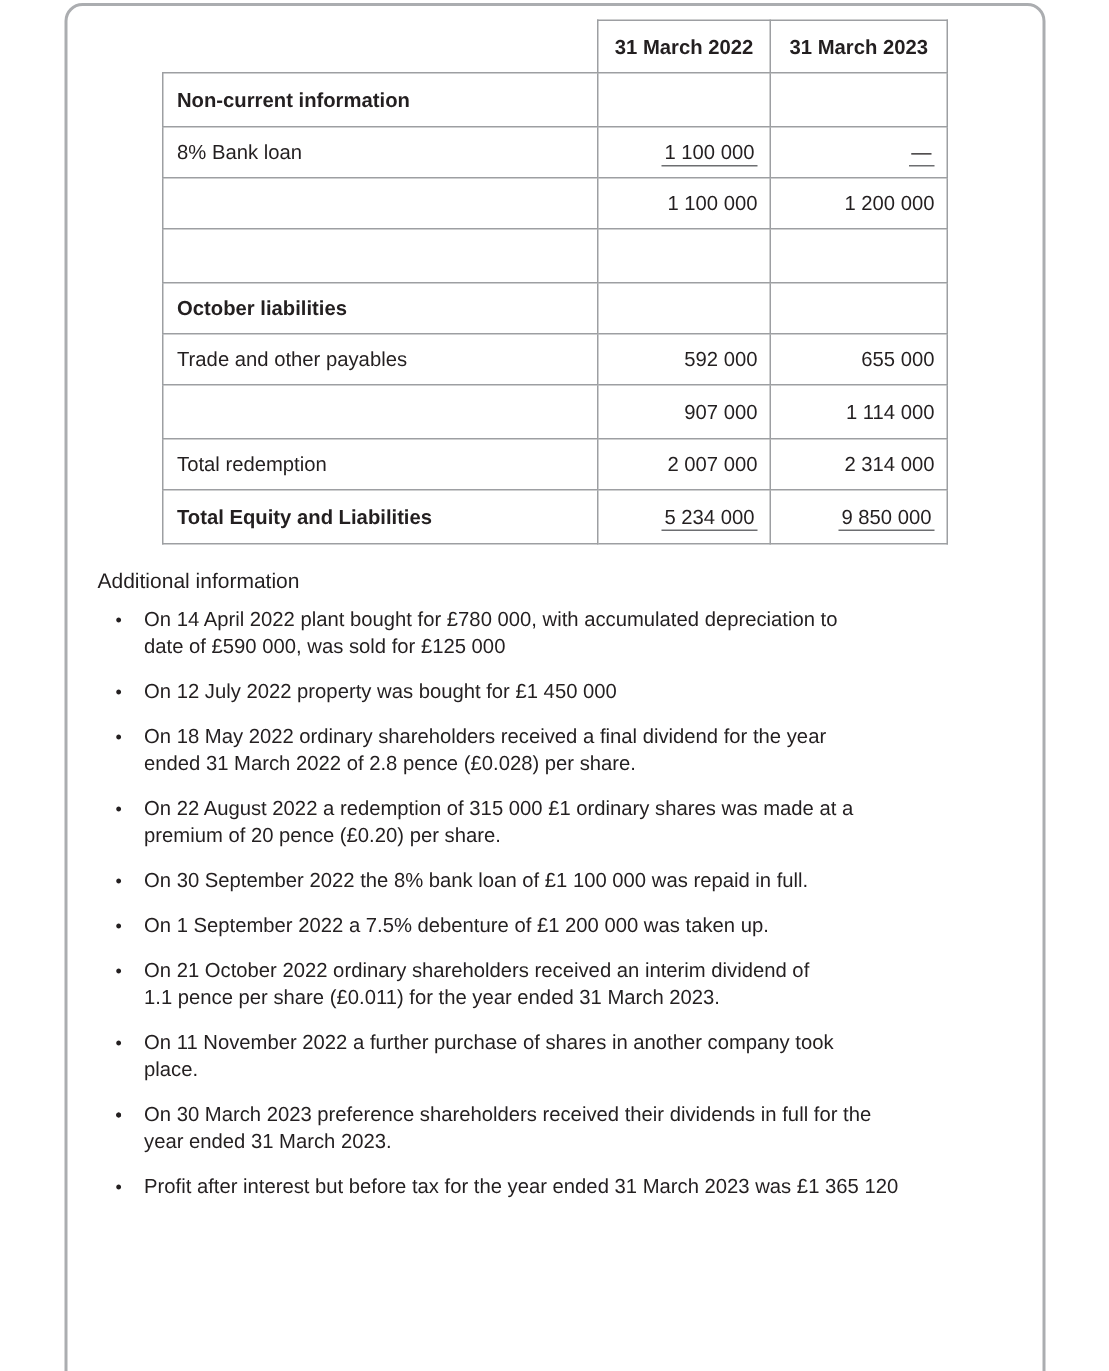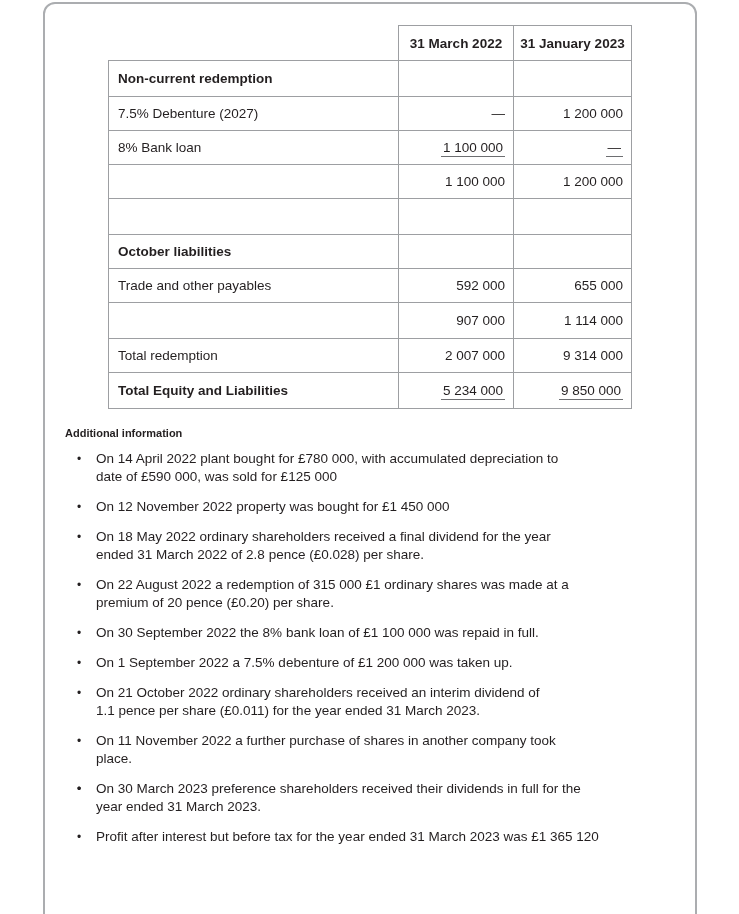--- a/index.html
+++ b/index.html
@@ -19,21 +19,21 @@
     top: 2px;
     width: 654px;
     height: 960px;
     border: 2px solid #abadb0;
     border-radius: 12px;
     pointer-events: none;
   }
   .content {
     position: absolute;
     left: 0;
-    top: 12px;
+    top: 0;
     width: 590px;
   }
   table.fin {
     margin: 13px 0 0 108px;
     border-collapse: collapse;
     table-layout: fixed;
     width: 523px;
     font-size: 13.5px;
   }
   table.fin col.c1 { width: 290px; }
@@ -50,22 +50,22 @@
   table.fin td.noborder { border: none; background: transparent; }
   table.fin td.hdr { text-align: center; font-weight: bold; height: 35px; }
   table.fin tr.tall td { height: 36px; }
   .b { font-weight: bold; }
   .rule {
     border-bottom: 1.5px solid #6d6e71;
     padding: 0 2px 1px 2px;
   }
   .add-heading {
     margin: 15px 0 0 65px;
-    font-size: 11px;
-    font-weight: bold;
+    font-size: 14px;
+    font-weight: normal;
     line-height: 18px;
   }
   ul.info {
     list-style: none;
     margin: 8px 0 0 77px;
   }
   ul.info li {
     position: relative;
     padding-left: 19px;
     width: 585px;
@@ -92,31 +92,26 @@
     <table class="fin">
       <colgroup>
           <col class="c1">
           <col class="c2">
           <col class="c3">
         </colgroup>
       <tbody>
         <tr>
           <td class="noborder"></td>
           <td class="hdr">31 March 2022</td>
-          <td class="hdr">31 January 2023</td>
+          <td class="hdr">31 March 2023</td>
         </tr>
         <tr class="tall">
-          <td class="lbl b">Non-current redemption</td>
+          <td class="lbl b">Non-current information</td>
           <td class="num"></td>
           <td class="num"></td>
-        </tr>
-        <tr>
-          <td class="lbl">7.5% Debenture (2027)</td>
-          <td class="num">—</td>
-          <td class="num">1 200 000</td>
         </tr>
         <tr>
           <td class="lbl">8% Bank loan</td>
           <td class="num"><span class="rule">1 100 000</span></td>
           <td class="num"><span class="rule">—</span></td>
         </tr>
         <tr>
           <td class="lbl"></td>
           <td class="num">1 100 000</td>
           <td class="num">1 200 000</td>
@@ -137,36 +132,36 @@
           <td class="num">655 000</td>
         </tr>
         <tr class="tall">
           <td class="lbl"></td>
           <td class="num">907 000</td>
           <td class="num">1 114 000</td>
         </tr>
         <tr>
           <td class="lbl">Total redemption</td>
           <td class="num">2 007 000</td>
-          <td class="num">9 314 000</td>
+          <td class="num">2 314 000</td>
         </tr>
         <tr class="tall">
           <td class="lbl b">Total Equity and Liabilities</td>
           <td class="num"><span class="rule">5 234 000</span></td>
           <td class="num"><span class="rule">9 850 000</span></td>
         </tr>
       </tbody>
     </table>
 
     <div class="add-heading">Additional information</div>
 
     <ul class="info">
       <li><span class="bullet">•</span><span class="btext">On 14 April 2022 plant bought for £780 000, with accumulated depreciation to
 date of £590 000, was sold for £125 000</span></li>
-      <li><span class="bullet">•</span><span class="btext">On 12 November 2022 property was bought for £1 450 000</span></li>
+      <li><span class="bullet">•</span><span class="btext">On 12 July 2022 property was bought for £1 450 000</span></li>
       <li><span class="bullet">•</span><span class="btext">On 18 May 2022 ordinary shareholders received a final dividend for the year
 ended 31 March 2022 of 2.8 pence (£0.028) per share.</span></li>
       <li><span class="bullet">•</span><span class="btext">On 22 August 2022 a redemption of 315 000 £1 ordinary shares was made at a
 premium of 20 pence (£0.20) per share.</span></li>
       <li><span class="bullet">•</span><span class="btext">On 30 September 2022 the 8% bank loan of £1 100 000 was repaid in full.</span></li>
       <li><span class="bullet">•</span><span class="btext">On 1 September 2022 a 7.5% debenture of £1 200 000 was taken up.</span></li>
       <li><span class="bullet">•</span><span class="btext">On 21 October 2022 ordinary shareholders received an interim dividend of
 1.1 pence per share (£0.011) for the year ended 31 March 2023.</span></li>
       <li><span class="bullet">•</span><span class="btext">On 11 November 2022 a further purchase of shares in another company took
 place.</span></li>

